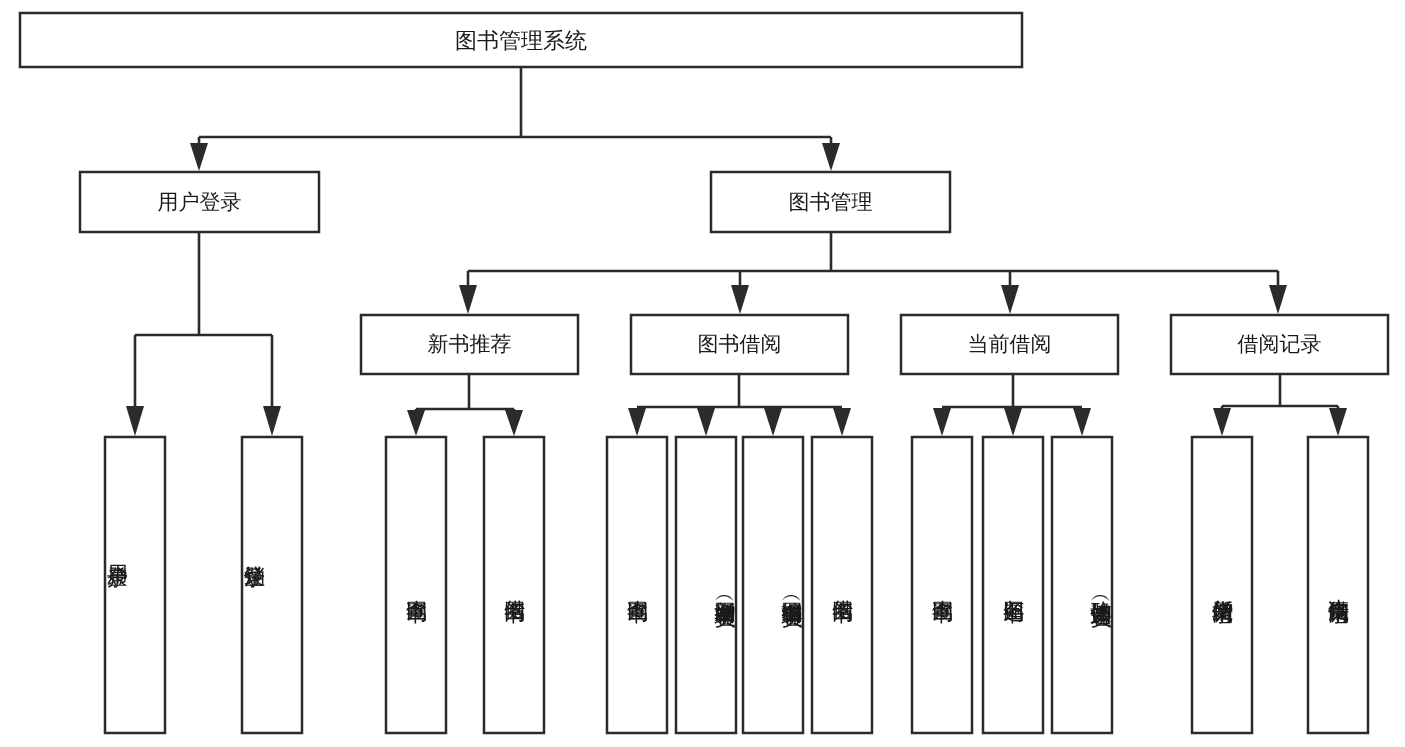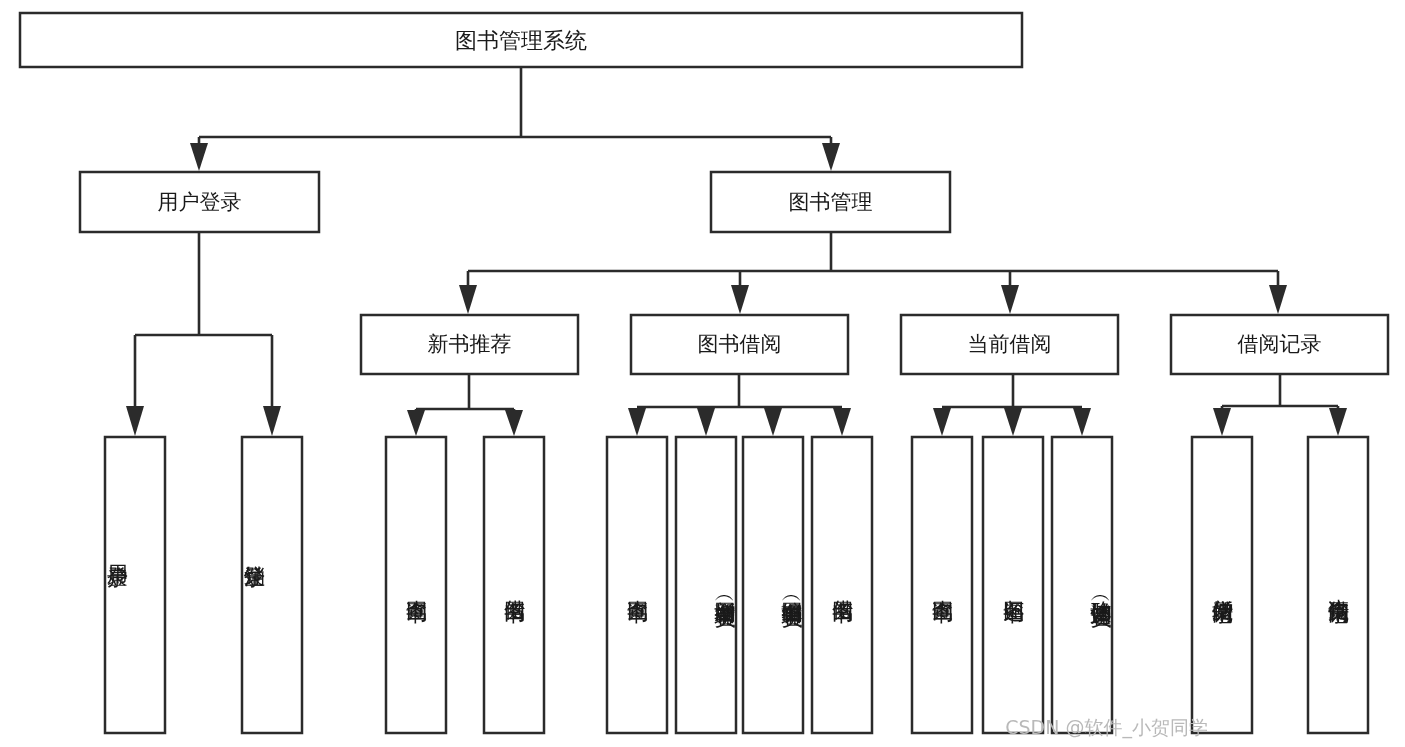--- a/index.html
+++ b/index.html
@@ -217,15 +217,14 @@
   <div class="leaf-label" style="left:912px; top:437px; width:60px; height:296px; align-items:center; box-sizing:border-box;">查询图书</div>
 
   <div class="leaf-label" style="left:983px; top:437px; width:60px; height:296px; align-items:center; box-sizing:border-box;">归还图书</div>
 
   <div class="leaf-label" style="left:1052px; top:437px; width:60px; height:296px; align-items:flex-start; padding-top:6px; box-sizing:border-box;">确认归还（管理员）</div>
 
   <div class="leaf-label" style="left:1192px; top:437px; width:60px; height:296px; align-items:center; box-sizing:border-box;">新增借阅记录</div>
 
   <div class="leaf-label" style="left:1308px; top:437px; width:60px; height:296px; align-items:center; box-sizing:border-box;">查询借阅记录</div>
 
-  <div class="watermark">CSDN @软件_小贺同学</div>
 
 </div>
 
 </body></html>

